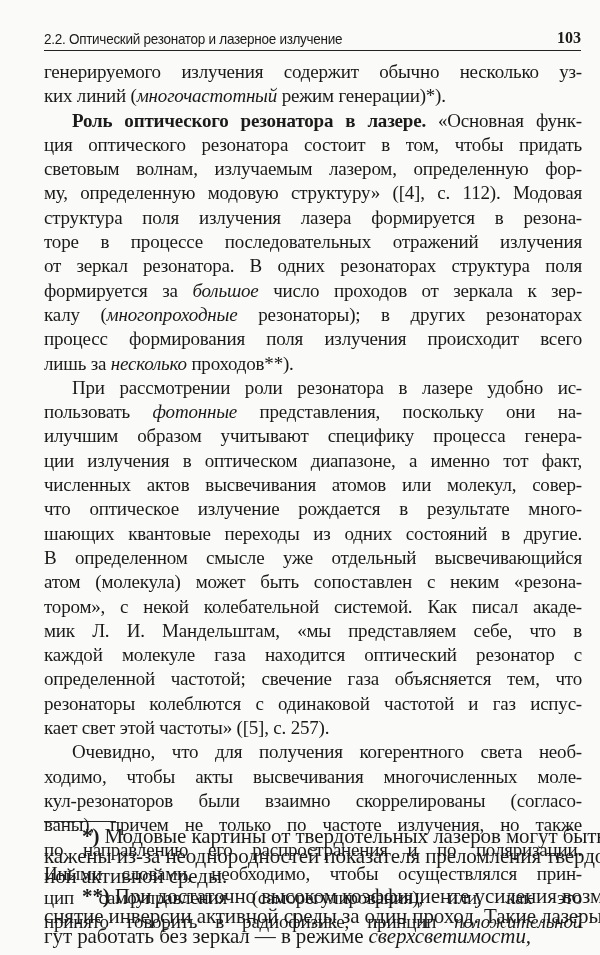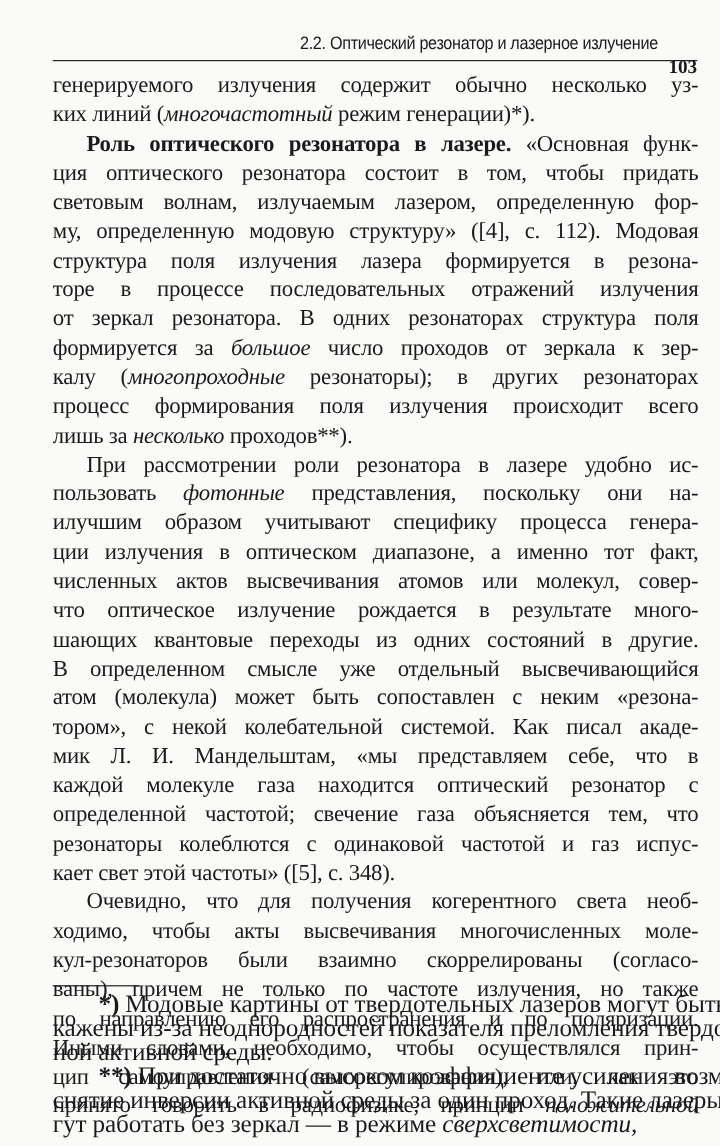--- a/index.html
+++ b/index.html
@@ -5,21 +5,20 @@
   html, body { margin: 0; padding: 0; }
   body {
     width: 600px; height: 955px; background: #f7f7f5; position: relative; overflow: hidden;
     font-family: "Liberation Serif", "DejaVu Serif", serif; color: #1a1a1a;
   }
   .page { position: absolute; left: 0; top: 0; width: 600px; height: 955px; background: #fafaf8; }
   .header {
     position: absolute; left: 44px; top: 28px; width: 537px; height: 22px;
     border-bottom: 1.5px solid #222; display: flex; justify-content: space-between; align-items: flex-end;
     font-family: "Liberation Sans Narrow", "Liberation Sans", sans-serif;
-    flex-direction: column;
   }
   .running-title { font-size: 15px; letter-spacing: -0.3px; transform: scaleX(0.9); transform-origin: left bottom; white-space: nowrap; padding-bottom: 3px; }
   .page-number { font-size: 16px; font-weight: bold; padding-bottom: 3px; font-family: "Liberation Serif", serif; text-align: right; }
   .body { position: absolute; left: 44px; top: 60px; width: 538px; }
   .line {
     font-size: 19px; line-height: 24.3px; height: 24.3px; white-space: nowrap;
     text-align: justify; text-align-last: justify; letter-spacing: -0.2px;
   }
   .line.last { text-align-last: left; }
   .line.indent { padding-left: 28px; }
@@ -69,21 +68,21 @@
     <div class="line"><span>численных актов высвечивания атомов или молекул, совер-</span></div>
     <div class="line"><span>что оптическое излучение рождается в результате много-</span></div>
     <div class="line"><span>шающих квантовые переходы из одних состояний в другие.</span></div>
     <div class="line"><span>В определенном смысле уже отдельный высвечивающийся</span></div>
     <div class="line"><span>атом (молекула) может быть сопоставлен с неким «резона-</span></div>
     <div class="line"><span>тором», с некой колебательной системой. Как писал акаде-</span></div>
     <div class="line"><span>мик Л. И. Мандельштам, «мы представляем себе, что в</span></div>
     <div class="line"><span>каждой молекуле газа находится оптический резонатор с</span></div>
     <div class="line"><span>определенной частотой; свечение газа объясняется тем, что</span></div>
     <div class="line"><span>резонаторы колеблются с одинаковой частотой и газ испус-</span></div>
-    <div class="line last"><span>кает свет этой частоты» ([5], с. 348).</span></div>
+    <div class="line last"><span>кает свет этой частоты» ([5], с. 257).</span></div>
 
     <div class="line indent"><span>Очевидно, что для получения когерентного света необ-</span></div>
     <div class="line"><span>ходимо, чтобы акты высвечивания многочисленных моле-</span></div>
     <div class="line"><span>кул-резонаторов были взаимно скоррелированы (согласо-</span></div>
     <div class="line"><span>ваны), причем не только по частоте излучения, но также</span></div>
     <div class="line"><span>по направлению его распространения и по поляризации.</span></div>
     <div class="line"><span>Иными словами, необходимо, чтобы осуществлялся прин-</span></div>
     <div class="line"><span>цип самоуправления (саморегулирования), или, как это</span></div>
     <div class="line"><span>принято говорить в радиофизике, принцип </span><span class="it">положительной</span></div>
   </div>

